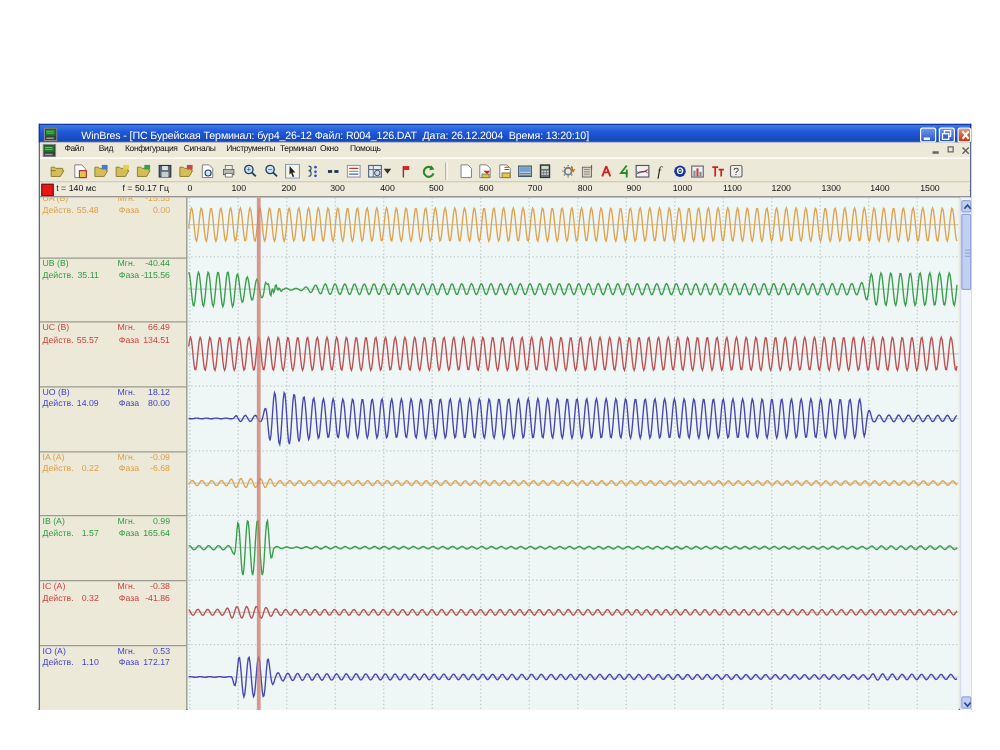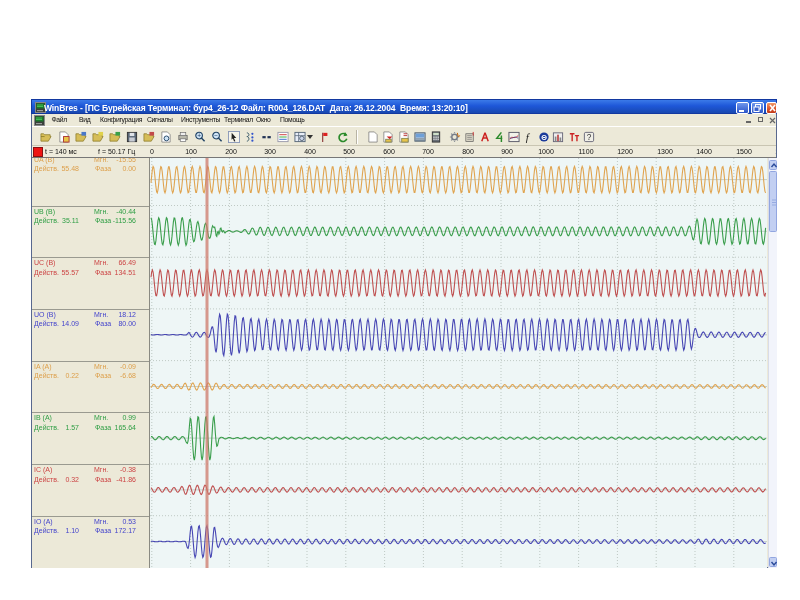--- a/index.html
+++ b/index.html
@@ -1,17 +1,17 @@
 <!DOCTYPE html>
 <html><head><meta charset="utf-8"><style>
 *{margin:0;padding:0;box-sizing:border-box}
 body{width:800px;height:600px;background:#fff;position:relative;font-family:"Liberation Sans",sans-serif;overflow:hidden}
 #win{position:absolute;left:31px;top:99px;width:746px;height:469px;background:#ece9d8;border:1px solid #58688e;border-top:none}
 .tb{position:absolute;left:-1px;top:0;width:746px;height:15px;background:linear-gradient(#3b7ae8,#1e57d8 45%,#1848b0);border:1px solid #1238a0}
-.ttxt{position:absolute;left:12px;top:2.5px;color:#fff;font-size:8.5px;font-weight:bold;white-space:nowrap;letter-spacing:-0.1px}
+.ttxt{position:absolute;left:33px;top:2.5px;color:#fff;font-size:8.5px;font-weight:normal;white-space:nowrap;letter-spacing:-0.1px}
 .tbtn{position:absolute;top:1.5px;width:13px;height:12px;border-radius:2px;border:1px solid #fff;overflow:hidden}
 .menubar{position:absolute;left:0;top:15px;width:100%;height:12px;background:#ece9d8;font-size:6.8px;letter-spacing:-0.3px;color:#111}
 .toolbar{position:absolute;left:0;top:27px;width:100%;height:20px;background:#ece9d8;border-top:1px solid #fff;border-bottom:1px solid #c9c5b2}
 .hdr{position:absolute;left:0;top:47px;width:100%;height:12px;background:#eeebdc;border-bottom:1px solid #777;font-size:7px;color:#111;overflow:hidden}
 .vline{position:absolute;left:117px;top:59px;width:1px;height:410px;background:#8a8a82}
 .sb{position:absolute;left:735.5px;top:59px;width:9.0px;height:410px;background:#f2f4fb;border-left:1px solid #d8dce8}
 .sbb{position:absolute;left:0.5px;width:8px;background:#c2cff2;border:1px solid #92a6e0;border-radius:1.5px}
 </style></head><body>
 <div id="win">
  <div class="tb">

